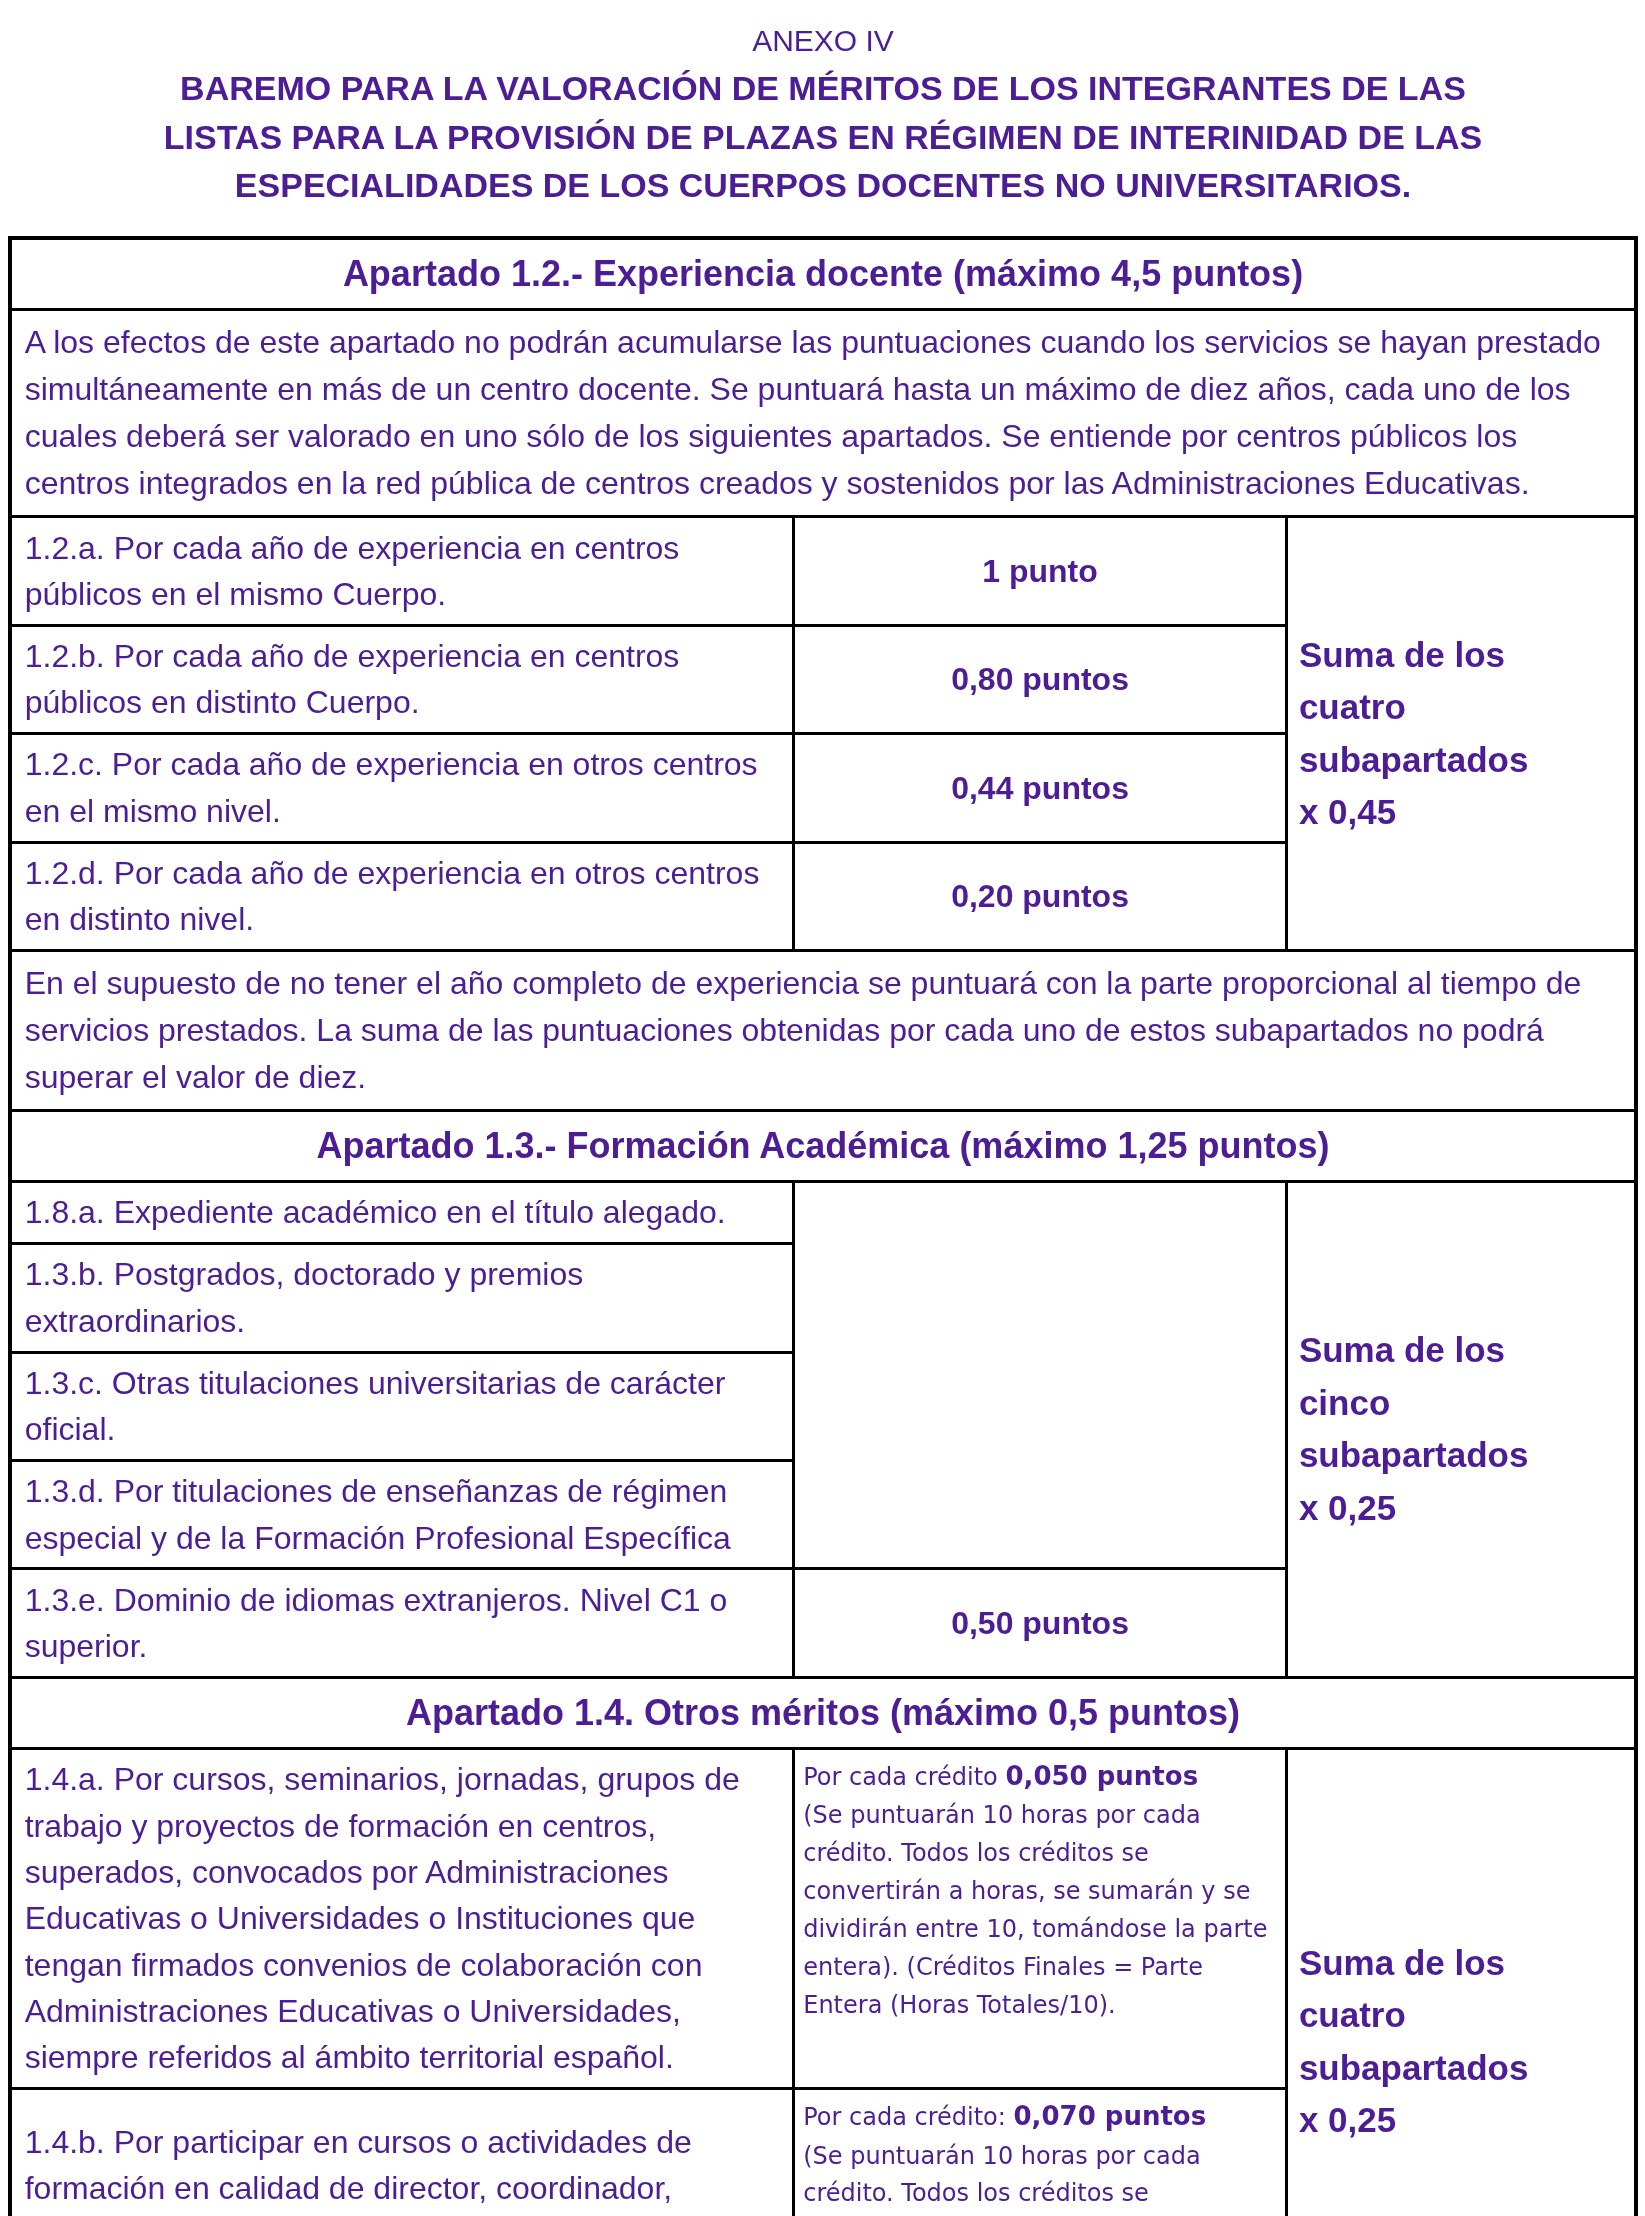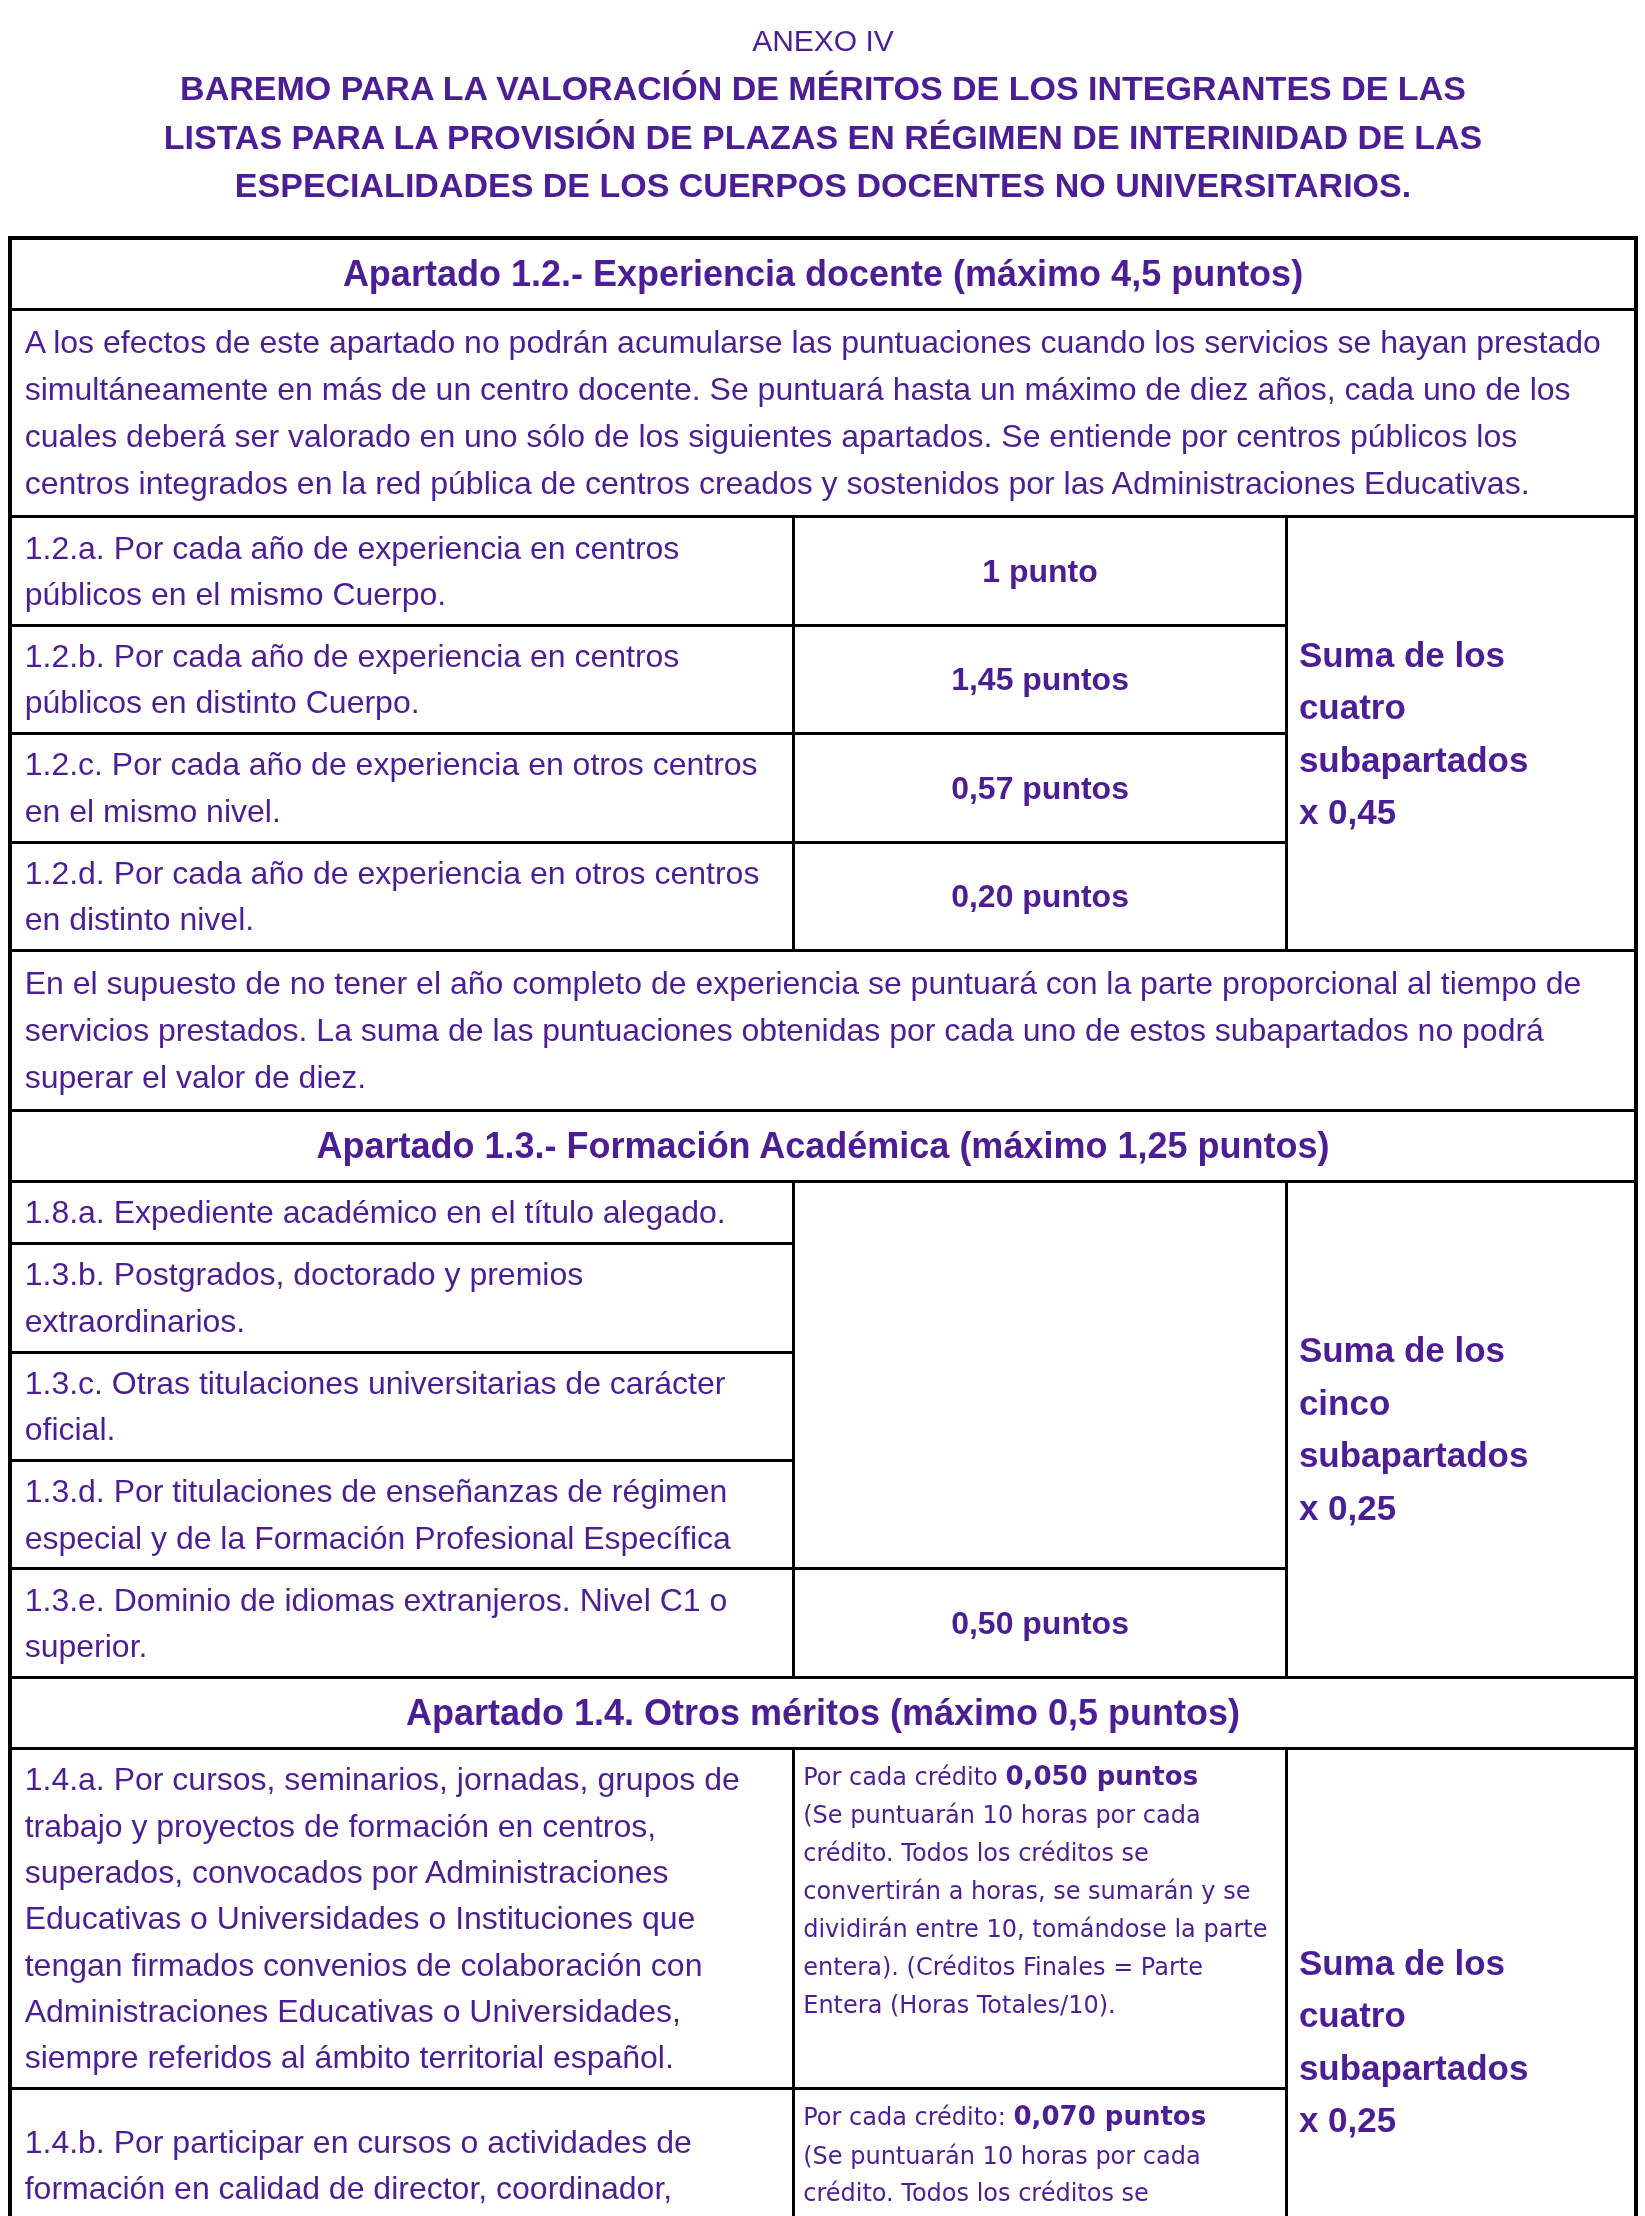--- a/index.html
+++ b/index.html
@@ -111,25 +111,25 @@
       <tr>
         <td class="label-cell">1.2.a. Por cada año de experiencia en centros públicos en el mismo Cuerpo.</td>
         <td class="points">1 punto</td>
         <td class="aggregate" rowspan="4">Suma de los
 cuatro
 subapartados
 x 0,45</td>
       </tr>
       <tr>
         <td class="label-cell">1.2.b. Por cada año de experiencia en centros públicos en distinto Cuerpo.</td>
-        <td class="points">1,45 puntos</td>
+        <td class="points">0,80 puntos</td>
       </tr>
       <tr>
         <td class="label-cell">1.2.c. Por cada año de experiencia en otros centros en el mismo nivel.</td>
-        <td class="points">0,57 puntos</td>
+        <td class="points">0,44 puntos</td>
       </tr>
       <tr>
         <td class="label-cell">1.2.d. Por cada año de experiencia en otros centros en distinto nivel.</td>
         <td class="points">0,20 puntos</td>
       </tr>
       <tr>
         <td colspan="3" class="note">En el supuesto de no tener el año completo de experiencia se puntuará con la parte proporcional al tiempo de servicios prestados. La suma de las puntuaciones obtenidas por cada uno de estos subapartados no podrá superar el valor de diez.</td>
       </tr>
 
       <tr>

